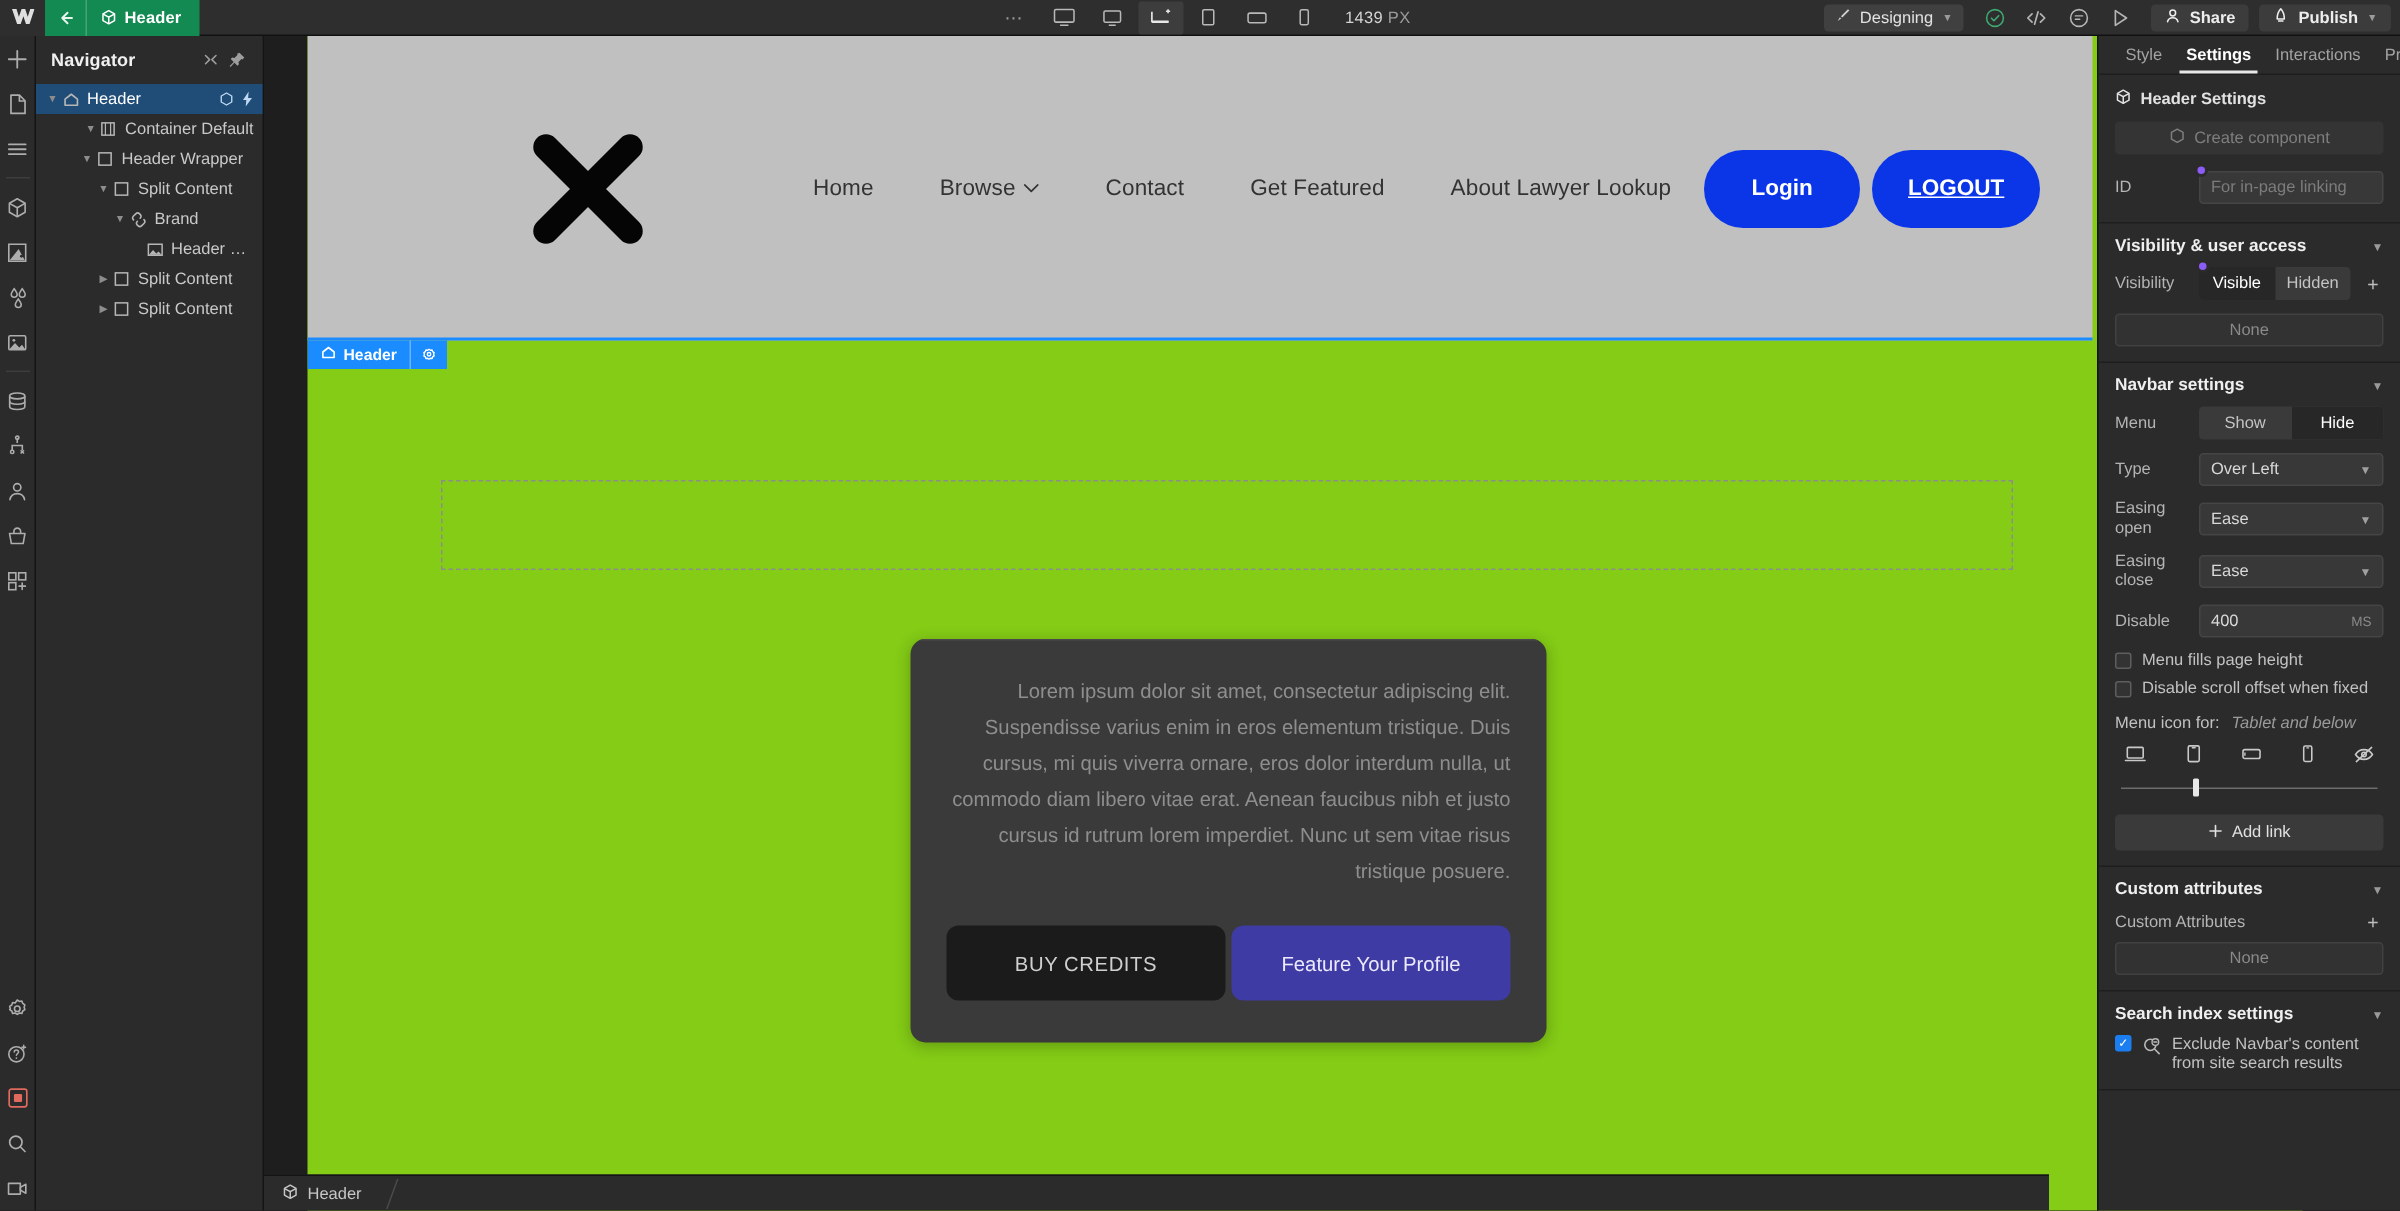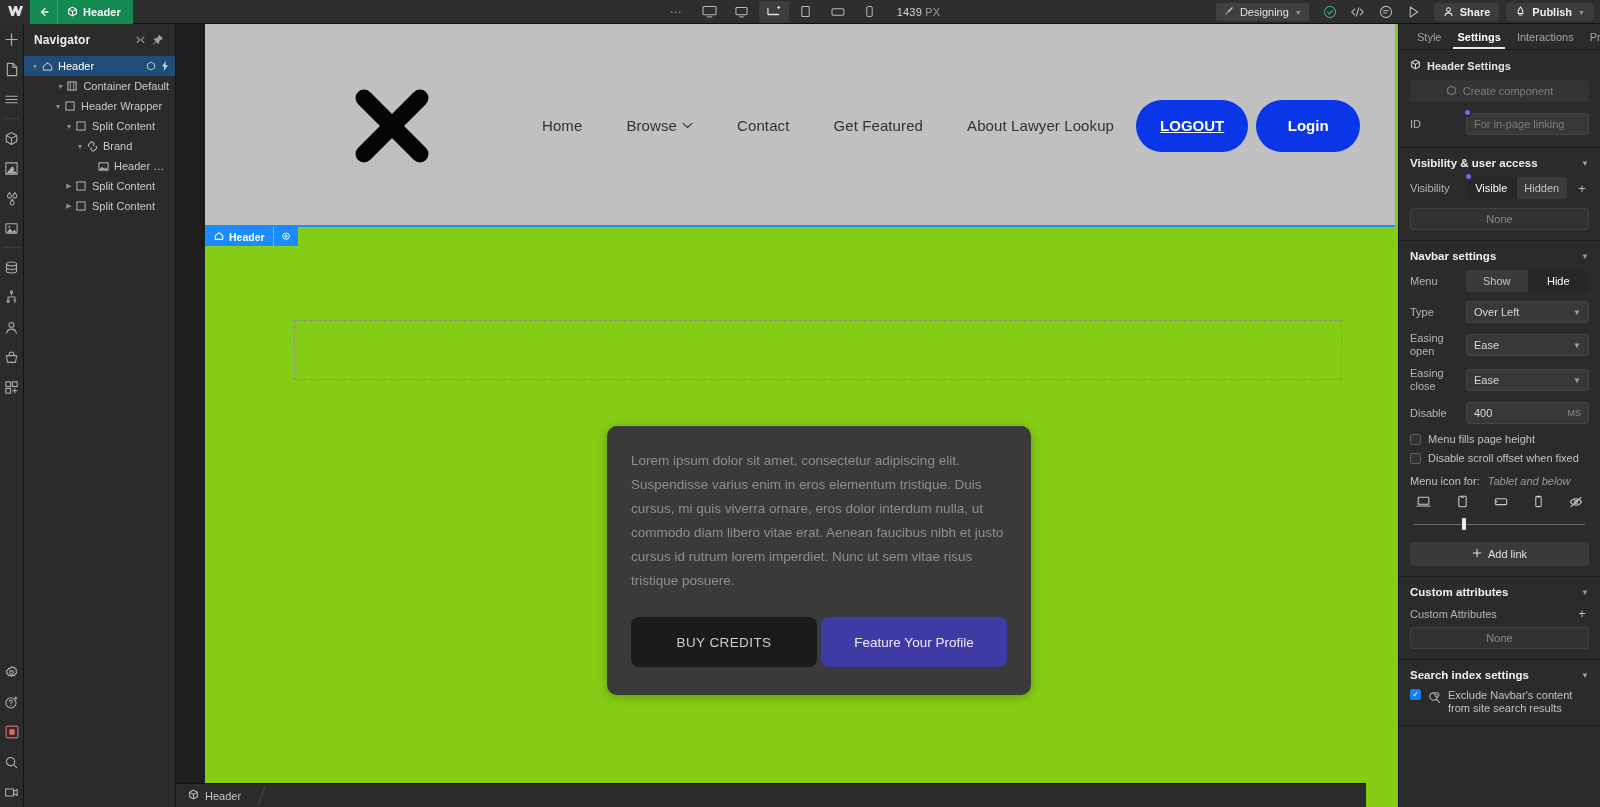--- a/index.html
+++ b/index.html
@@ -168,21 +168,21 @@
     width: 42px; height: 42px; border-radius: 7px; background: #2e2e2e;
     display: flex; align-items: center; justify-content: center; flex: 0 0 auto;
   }
   .mc-col { display: flex; flex-direction: column; gap: 7px; }
   .mc-col.left { width: 148px; }
   .mc-lbl { font-size: 13.5px; color: #c8c8c8; display: flex; align-items: center; gap: 7px; }
   .mc-val { font-size: 13.5px; color: #9a9a9a; }
   .mc-val.credits { color: #a1893b; }
   .verified-dot { width: 9px; height: 9px; border-radius: 50%; background: #1f7fd4; display:inline-block; }
   .mc-divider { height: 1px; background: #4a4a4a; }
-  .mc-body { padding: 22px 24px 0 24px; }
+  .mc-body { padding: 22px 24px 0 24px; text-align: right; }
   .mc-para {
     font-size: 13.5px; line-height: 24px; color: #8e8e8e;
   }
   .mc-actions { display: flex; gap: 4px; padding: 24px 24px 28px 24px; }
   .mc-btn {
     flex: 1; height: 50px; border-radius: 8px; display: flex;
     align-items: center; justify-content: center; font-size: 13.5px;
   }
   .mc-btn.dark { background: #1b1b1b; color: #cfcfcf; letter-spacing: .4px; }
   .mc-btn.purple { background: #3f3ba4; color: #eceafc; }
@@ -670,25 +670,25 @@
       </div>
       <div class="navlink">
         <span>Get Featured</span>
       </div>
       <div class="navlink">
         <span>About Lawyer Lookup</span>
       </div>
     </div>
 
     <div class="auth-group">
+      <div class="btn-pill">
+        <span>Login</span>
+      </div>
       <div class="btn-pill logout">
         <span>LOGOUT</span>
-      </div>
-      <div class="btn-pill">
-        <span>Login</span>
       </div>
     </div>
   </div>
 
   <div class="header-underline"></div>
   <div class="header-badge">
     <span class="hb-label">
       <span>
         <svg width="10" height="10" viewBox="0 0 12 12">
             <path fill="none" stroke="currentColor" stroke-width="1.3" stroke-linejoin="round" d="M1.5 5.6L6 2l4.5 3.6V10h-9z"></path>

